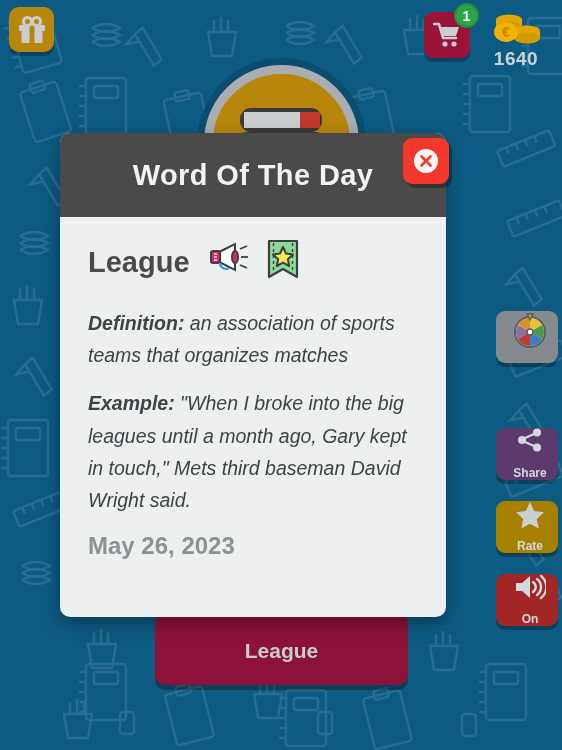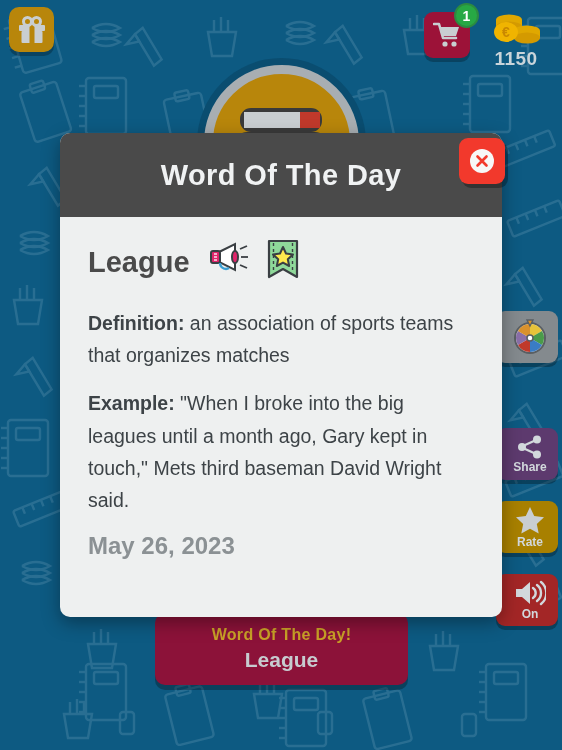--- a/index.html
+++ b/index.html
@@ -110,21 +110,21 @@
   .rail-btn {
     position: absolute;
     left: 496px;
     width: 62px;
     height: 52px;
     border-radius: 9px;
     box-shadow: 0 4px 0 rgba(0,0,0,0.28);
     display: flex;
     flex-direction: column;
     align-items: center;
-    justify-content: center;
+    justify-content: space-between;
     padding-left: 6px;
   }
   .rail-btn .rail-label {
     color: #d2d8dc;
     font-size: 12px;
     font-weight: bold;
     margin-top: 1px;
   }
   #rail-spin  { top: 311px; background: #848a8e; height: 52px; }
   #rail-share { top: 428px; background: #5d3a6e; }
@@ -157,21 +157,21 @@
     font-size: 21px;
     font-weight: bold;
     margin-top: 4px;
   }
 
   
   .modal {
     position: absolute;
     left: 60px;
     top: 133px;
-    width: 442px;
+    width: 386px;
     height: 484px;
     border-radius: 10px;
     background: #eef0f0;
     box-shadow: 0 6px 18px rgba(0,0,0,0.35);
     overflow: visible;
   }
 
   .modal-header {
     position: relative;
     height: 84px;
@@ -218,20 +218,21 @@
     color: #4a4a4a;
     font-size: 29px;
     font-weight: bold;
   }
 
   .field-block {
     color: #3d4347;
     font-size: 19.5px;
     line-height: 1.65;
     margin-bottom: 16px;
+    font-style: italic;
   }
   .field-label { font-weight: bold; }
 
   .modal-date {
     text-align: left;
     color: #8b9194;
     font-size: 24px;
     font-weight: bold;
     margin-top: 16px;
   }
@@ -355,21 +356,21 @@
     <svg width="58" height="34" viewBox="0 0 58 34">
       <ellipse cx="22" cy="8" rx="13" ry="5.5" fill="#e0a800"></ellipse>
       <rect x="9" y="8" width="26" height="7" fill="#e0a800"></rect>
       <ellipse cx="22" cy="15" rx="13" ry="5.5" fill="#d49a00"></ellipse>
       <ellipse cx="40" cy="19" rx="13" ry="5.5" fill="#e0a800"></ellipse>
       <rect x="27" y="19" width="26" height="7" fill="#e0a800"></rect>
       <ellipse cx="40" cy="26" rx="13" ry="5.5" fill="#d49a00"></ellipse>
       <ellipse cx="19" cy="20" rx="12" ry="10" fill="#f0b400"></ellipse>
       <text x="19" y="25" font-size="14" font-weight="bold" fill="#c98800" text-anchor="middle" font-family="'Liberation Sans', sans-serif">€</text>
     </svg>
-    <div class="coins-count">1150</div>
+    <div class="coins-count">1640</div>
   </div>
 
   <div class="logo-circle">
     <svg width="104" height="78" viewBox="0 0 104 78">
       <rect x="12" y="6" width="78" height="20" rx="9" fill="none" stroke="#3a3a3a" stroke-width="4"></rect>
       <rect x="14" y="8" width="56" height="16" fill="#c9ced1"></rect>
       <rect x="70" y="8" width="20" height="16" fill="#c0392b"></rect>
       <rect x="8" y="30" width="86" height="20" rx="9" fill="none" stroke="#3a3a3a" stroke-width="4"></rect>
       <rect x="10" y="32" width="58" height="16" fill="#e8762c"></rect>
       <rect x="68" y="32" width="24" height="16" fill="#c0392b"></rect>
@@ -415,21 +416,20 @@
   </div>
 
   <div class="rail-btn" id="rail-rate">
     <svg width="30" height="28" viewBox="0 0 30 28">
       <path d="M15 1 L19.2 10 L29 11.2 L21.8 18 L23.7 27.5 L15 22.8 L6.3 27.5 L8.2 18 L1 11.2 L10.8 10 Z" fill="#c9ced1"></path>
     </svg>
     <span class="rail-label">Rate</span>
   </div>
 
   <div class="wotd-banner">
-    <div class="b-title">Word Of The Day!</div>
     <div class="b-word">League</div>
   </div>
 
   <div class="modal">
 
     <div class="modal-header">
       <div class="modal-title">Word Of The Day</div>
       <div class="close-button">
         <svg width="28" height="28" viewBox="0 0 28 28">
           <circle cx="14" cy="14" r="12" fill="#f7f7f7"></circle>

